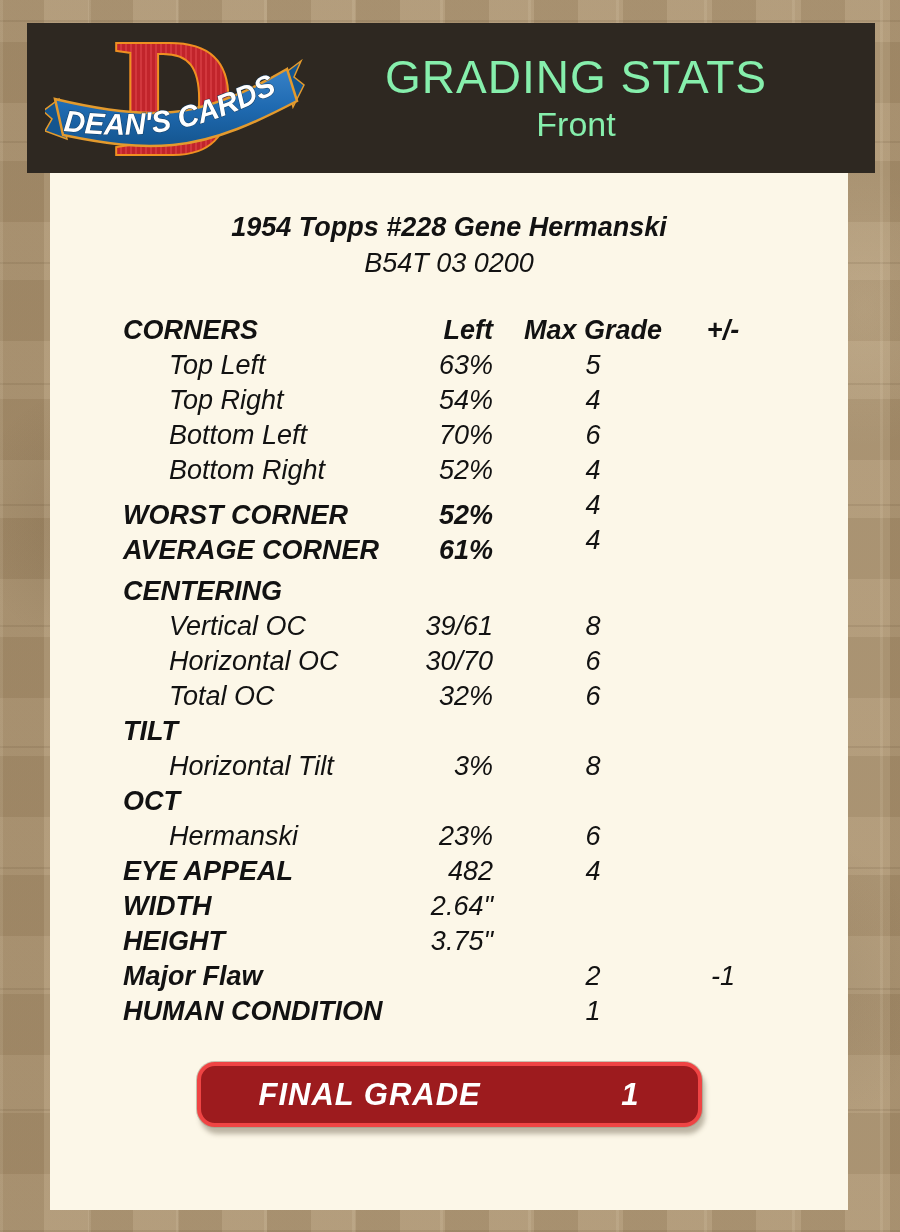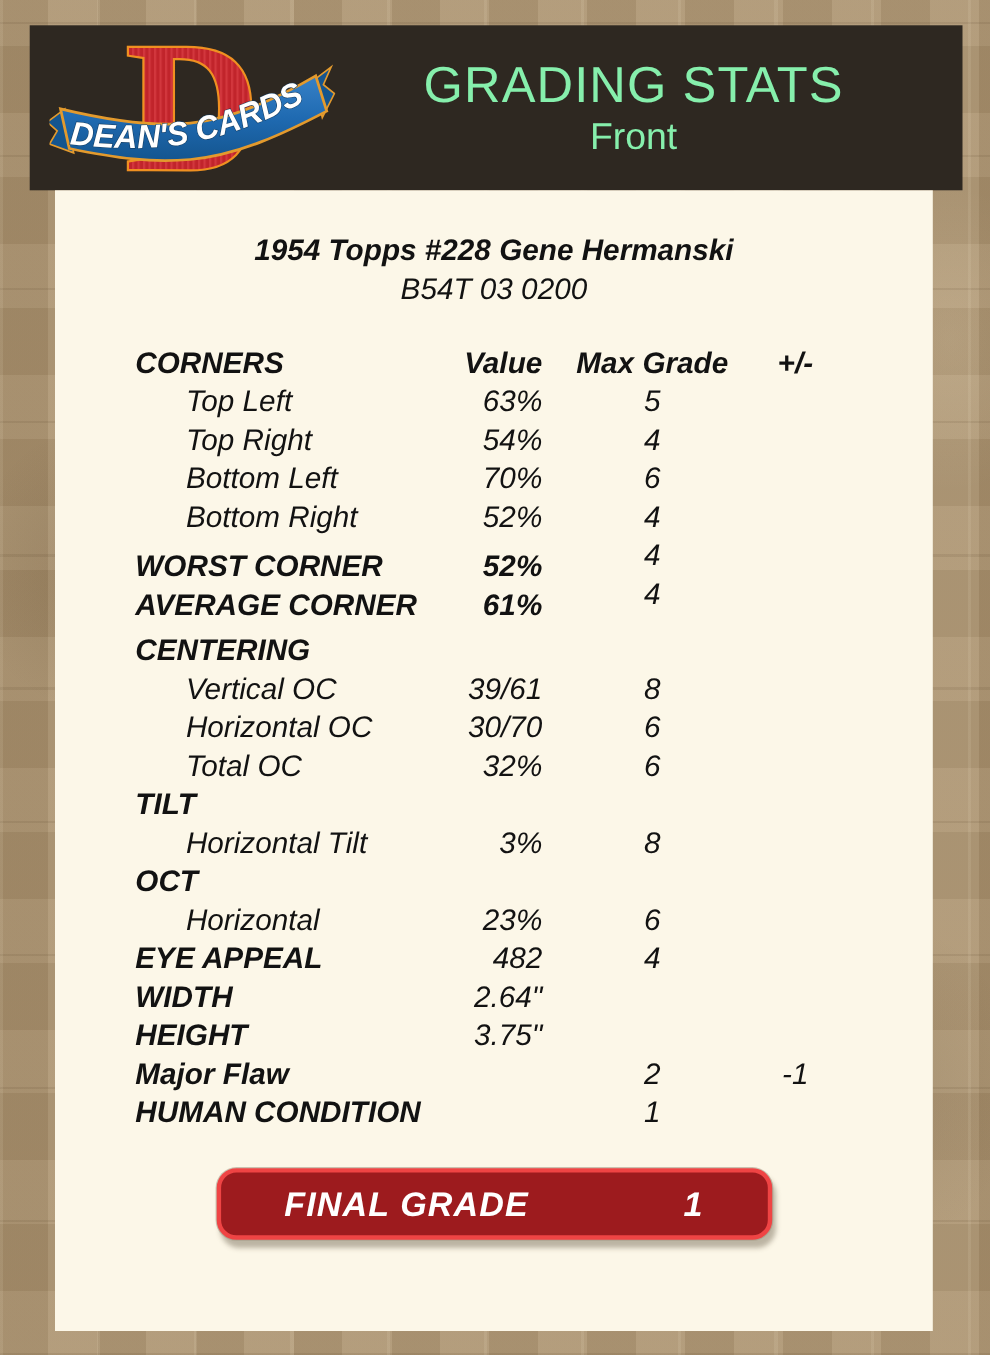--- a/index.html
+++ b/index.html
@@ -107,21 +107,21 @@
   </div>
 </div>
 
 <div class="panel">
   <div class="card-title">1954 Topps #228 Gene Hermanski</div>
   <div class="card-code">B54T 03 0200</div>
 
   <div class="stats-table">
     <div class="row head">
       <span class="c-label">CORNERS</span>
-      <span class="c-value">Value</span>
+      <span class="c-value">Left</span>
       <span class="c-max">Max Grade</span>
       <span class="c-pm">+/-</span>
     </div>
     <div id="table-body">
         <div class="row indent">
     <span class="c-label">Top Left</span>
     <span class="c-value">63%</span>
     <span class="c-max">5</span>
     <span class="c-pm"></span>
   </div>
@@ -191,21 +191,21 @@
     <span class="c-max">8</span>
     <span class="c-pm"></span>
   </div>
         <div class="row section">
     <span class="c-label">OCT</span>
     <span class="c-value"></span>
     <span class="c-max"></span>
     <span class="c-pm"></span>
   </div>
         <div class="row indent">
-    <span class="c-label">Horizontal</span>
+    <span class="c-label">Hermanski</span>
     <span class="c-value">23%</span>
     <span class="c-max">6</span>
     <span class="c-pm"></span>
   </div>
         <div class="row boldlabel">
     <span class="c-label">EYE APPEAL</span>
     <span class="c-value">482</span>
     <span class="c-max">4</span>
     <span class="c-pm"></span>
   </div>

